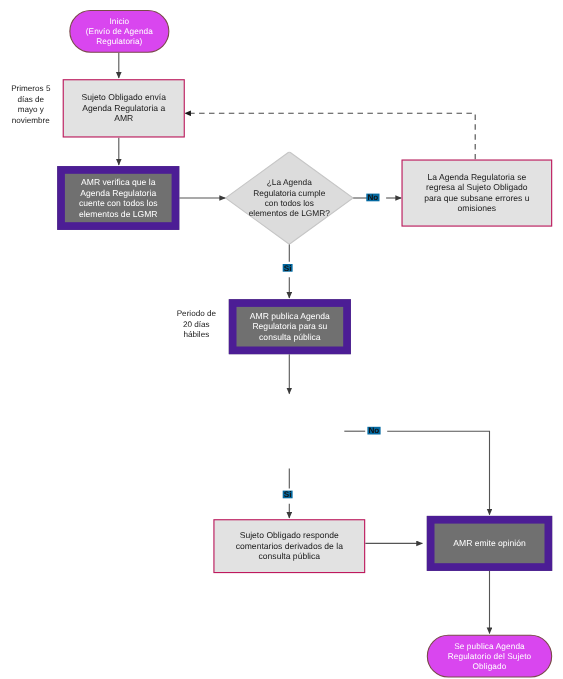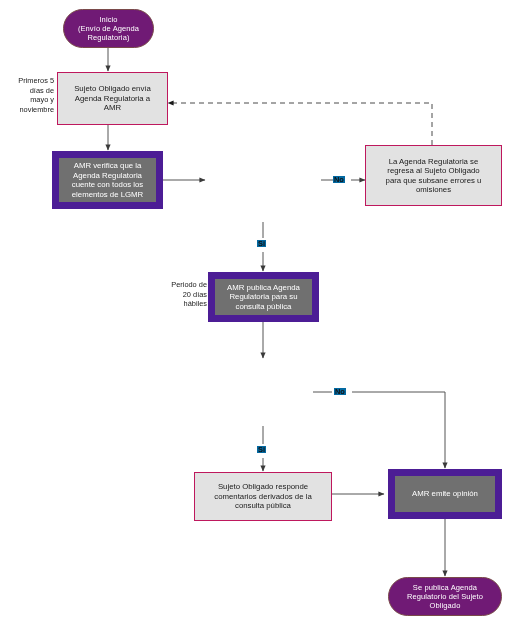--- a/index.html
+++ b/index.html
@@ -32,21 +32,21 @@
     position: absolute;
     box-sizing: border-box;
     display: flex;
     align-items: center;
     justify-content: center;
     text-align: center;
     line-height: 1.22;
   }
   
   .terminator {
-    background: #701a75;
+    background: #d946ef;
     border: 1px solid #7a4a4a;
     border-radius: 22px;
     color: #ffffff;
     font-size: 7.5px;
     letter-spacing: .1px;
     padding: 16px 6px;
   }
   
   .process-light {
     background: #e2e2e2;
@@ -84,21 +84,21 @@
     line-height: 1.25;
     color: #1a1a1a;
     width: 78%;
   }
   
   .side-label {
     position: absolute;
     font-size: 7.4px;
     line-height: 1.3;
     color: #1a1a1a;
-    text-align: right;
+    text-align: center;
   }
   .edge-label {
     position: absolute;
     font-size: 7.4px;
     font-weight: bold;
     color: #111111;
     background: #0369a1;
     padding: 0 1px;
     line-height: 1;
   }
@@ -171,20 +171,31 @@
 
   <div class="node process-dark" style="left:52px; top:151px; width:111px; height:58px;">
     <div>
       <div>AMR verifica que la</div>
       <div>Agenda Regulatoria</div>
       <div>cuente con todos los</div>
       <div>elementos de LGMR</div>
     </div>
   </div>
 
+  <div class="decision" style="left:205px; top:138px; width:116px; height:84px;">
+    <svg class="diamond-shape" viewBox="0 0 116 84" preserveAspectRatio="none">
+      <polygon points="58,0 116,42 58,84 0,42" fill="#dcdcdc" stroke="#c6c6c6" stroke-width="1"></polygon>
+    </svg>
+    <div class="dlabel">
+      <div>¿La Agenda</div>
+      <div>Regulatoria cumple</div>
+      <div>con todos los</div>
+      <div>elementos de LGMR?</div>
+    </div>
+  </div>
 
   <div class="edge-label" style="left:333px; top:176px;">No</div>
 
   <div class="edge-label" style="left:257px; top:240px;">Si</div>
 
   <div class="node process-light" style="left:365px; top:145px; width:137px; height:61px;">
     <div>
       <div>La Agenda Regulatoria se</div>
       <div>regresa al Sujeto Obligado</div>
       <div>para que subsane errores u</div>

